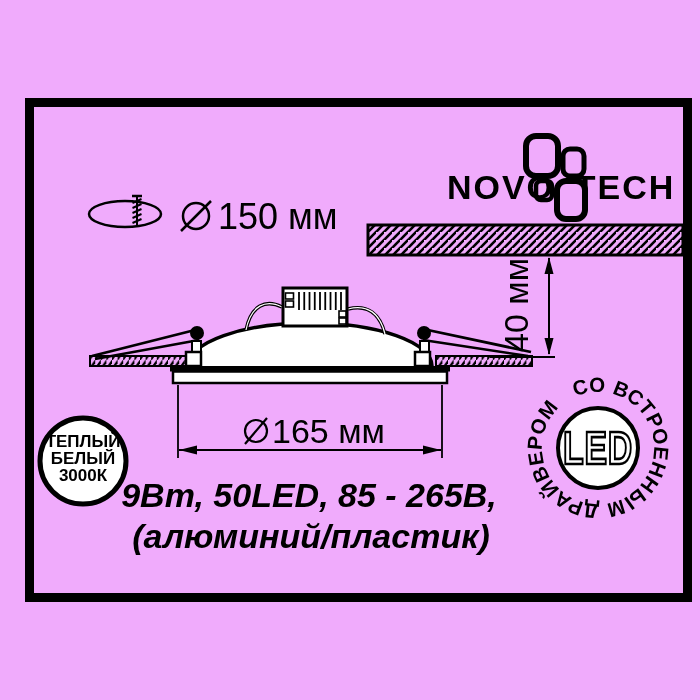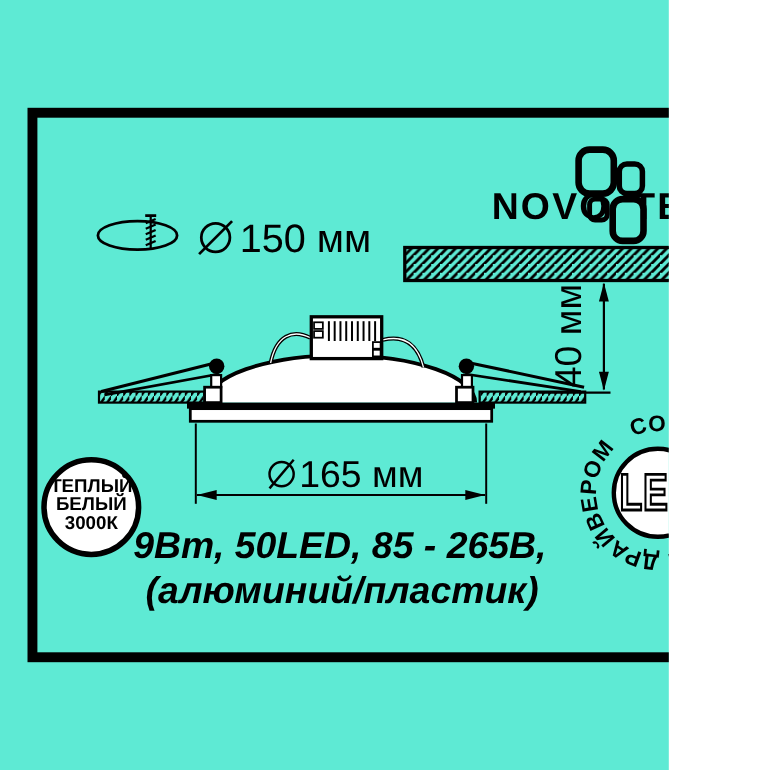--- a/index.html
+++ b/index.html
@@ -1,16 +1,16 @@
 <!DOCTYPE html>
 <html><head>
 <meta charset="utf-8">
 <style>
   html,body{margin:0;padding:0;background:#ffffff;}
-  .stage{position:relative;width:608px;height:700px;background:#5eead4;overflow:hidden;
+  .stage{position:relative;width:700px;height:700px;background:#f0abfc;overflow:hidden;
          font-family:"Liberation Sans", sans-serif;}
   svg text{font-family:"Liberation Sans", sans-serif;}
 </style>
 </head>
 <body>
 
 <div class="stage">
 <svg width="700" height="700" viewBox="0 0 700 700">
   <defs>
     <pattern id="hatchBig" patternUnits="userSpaceOnUse" width="8" height="8">

